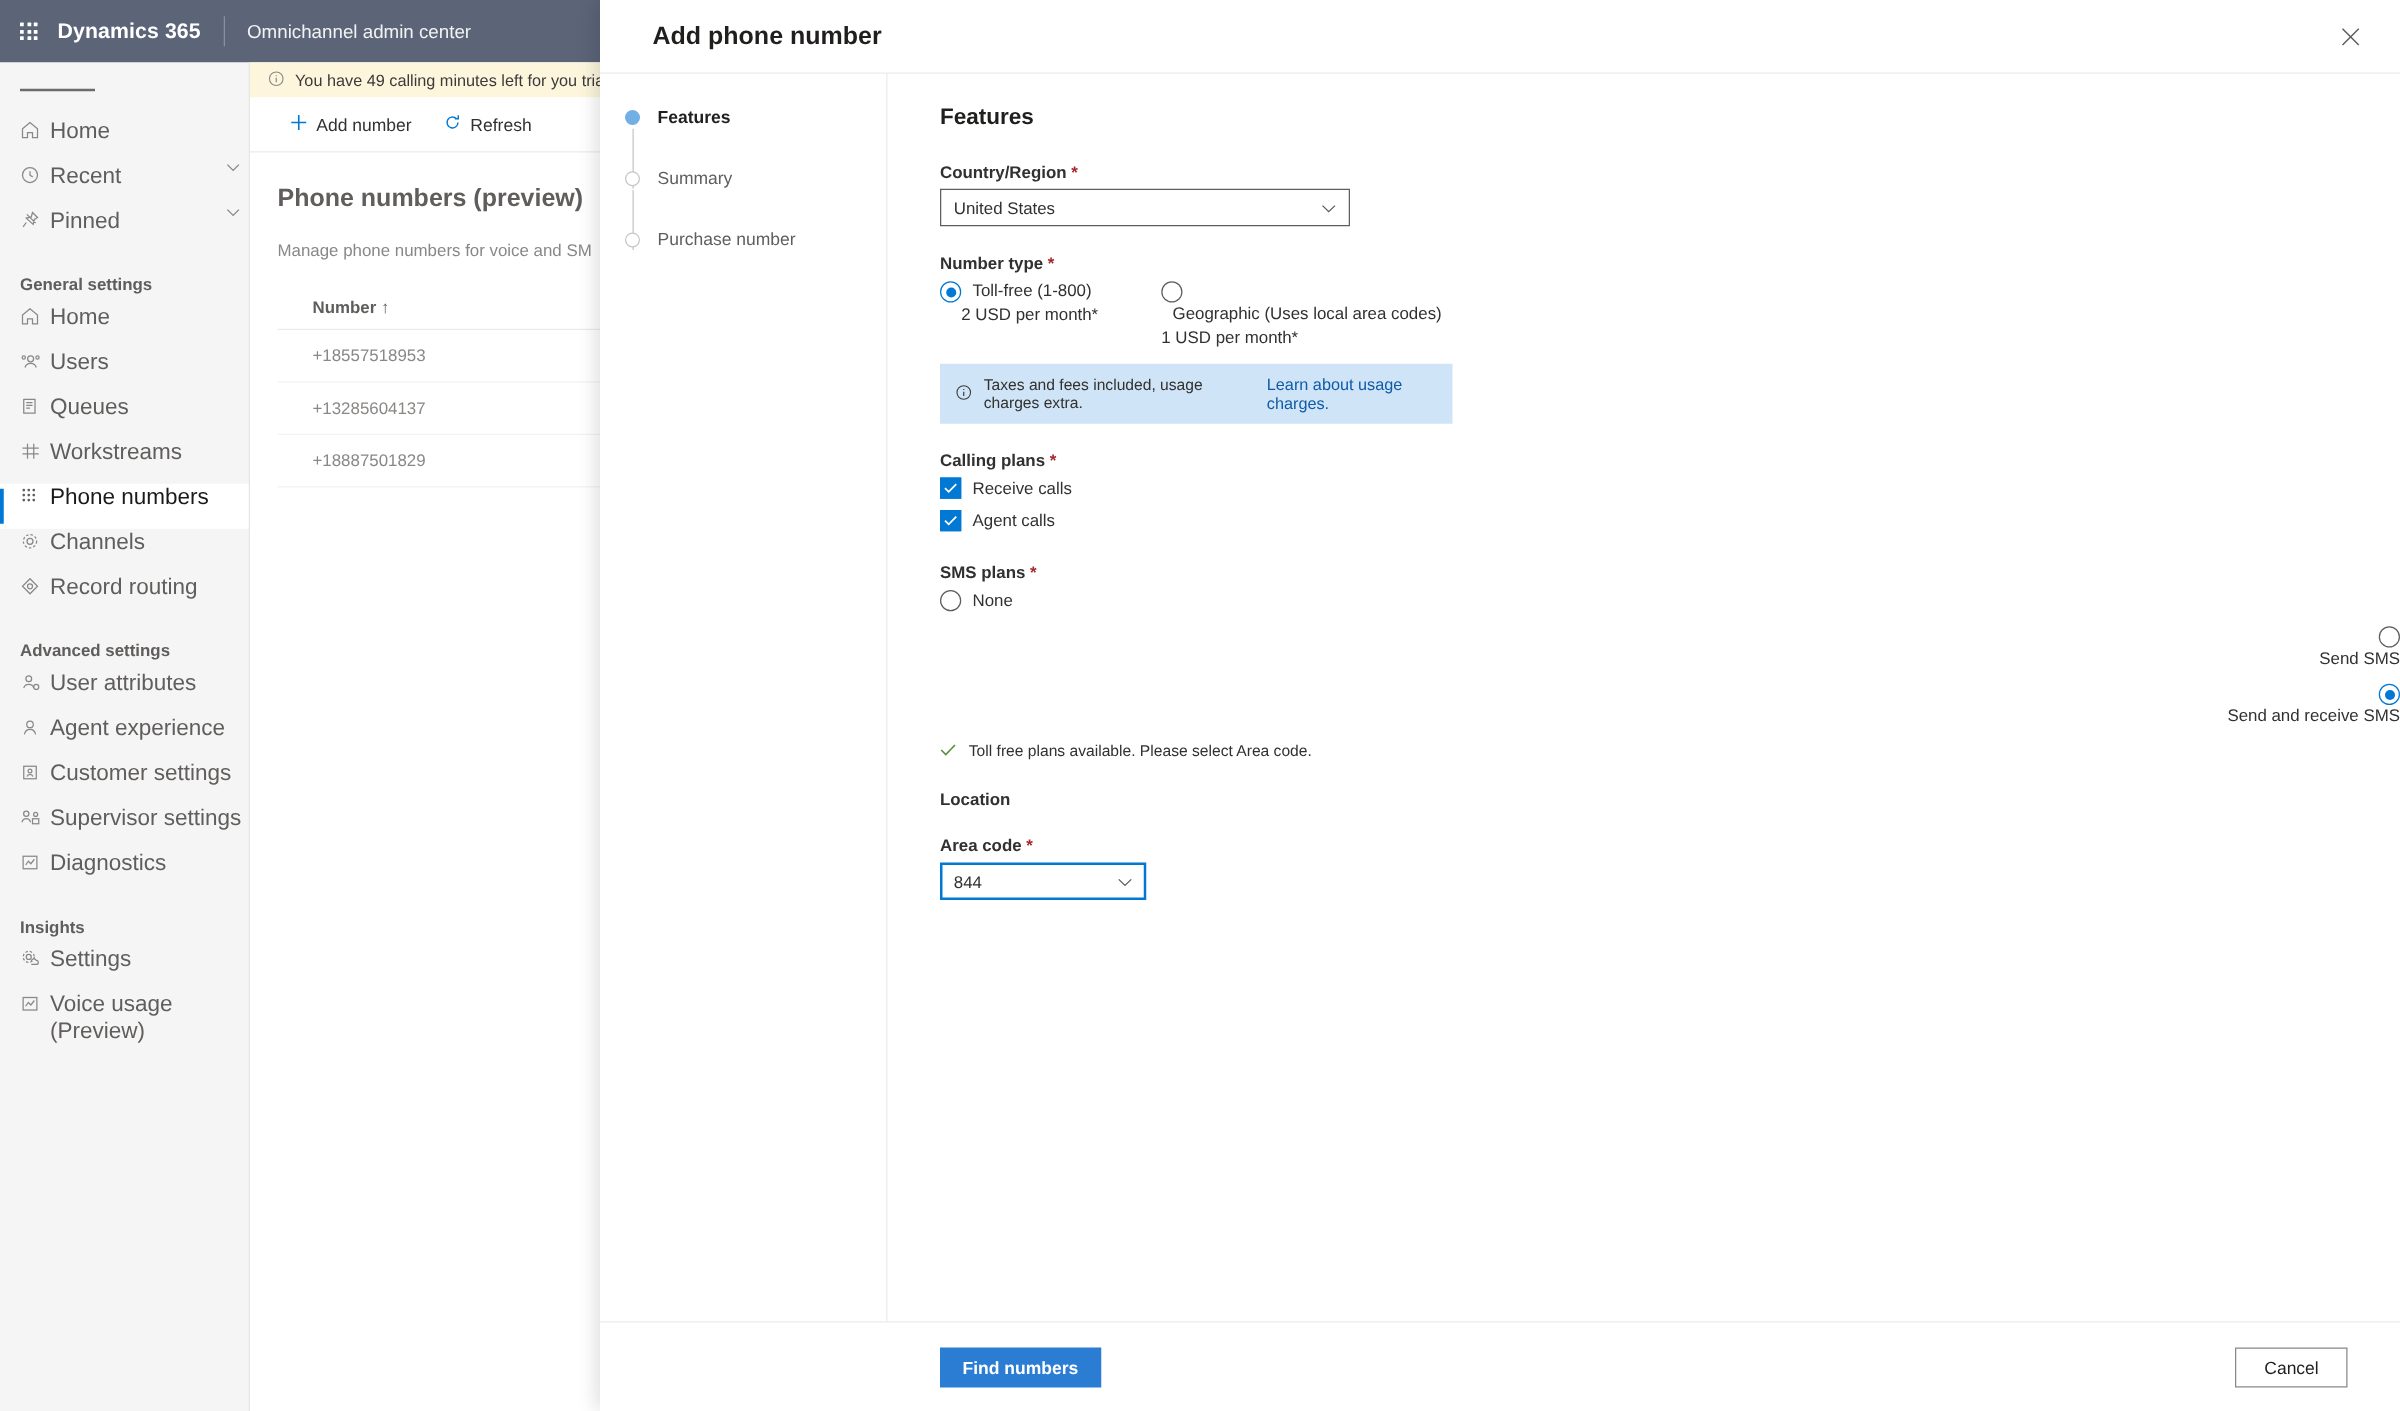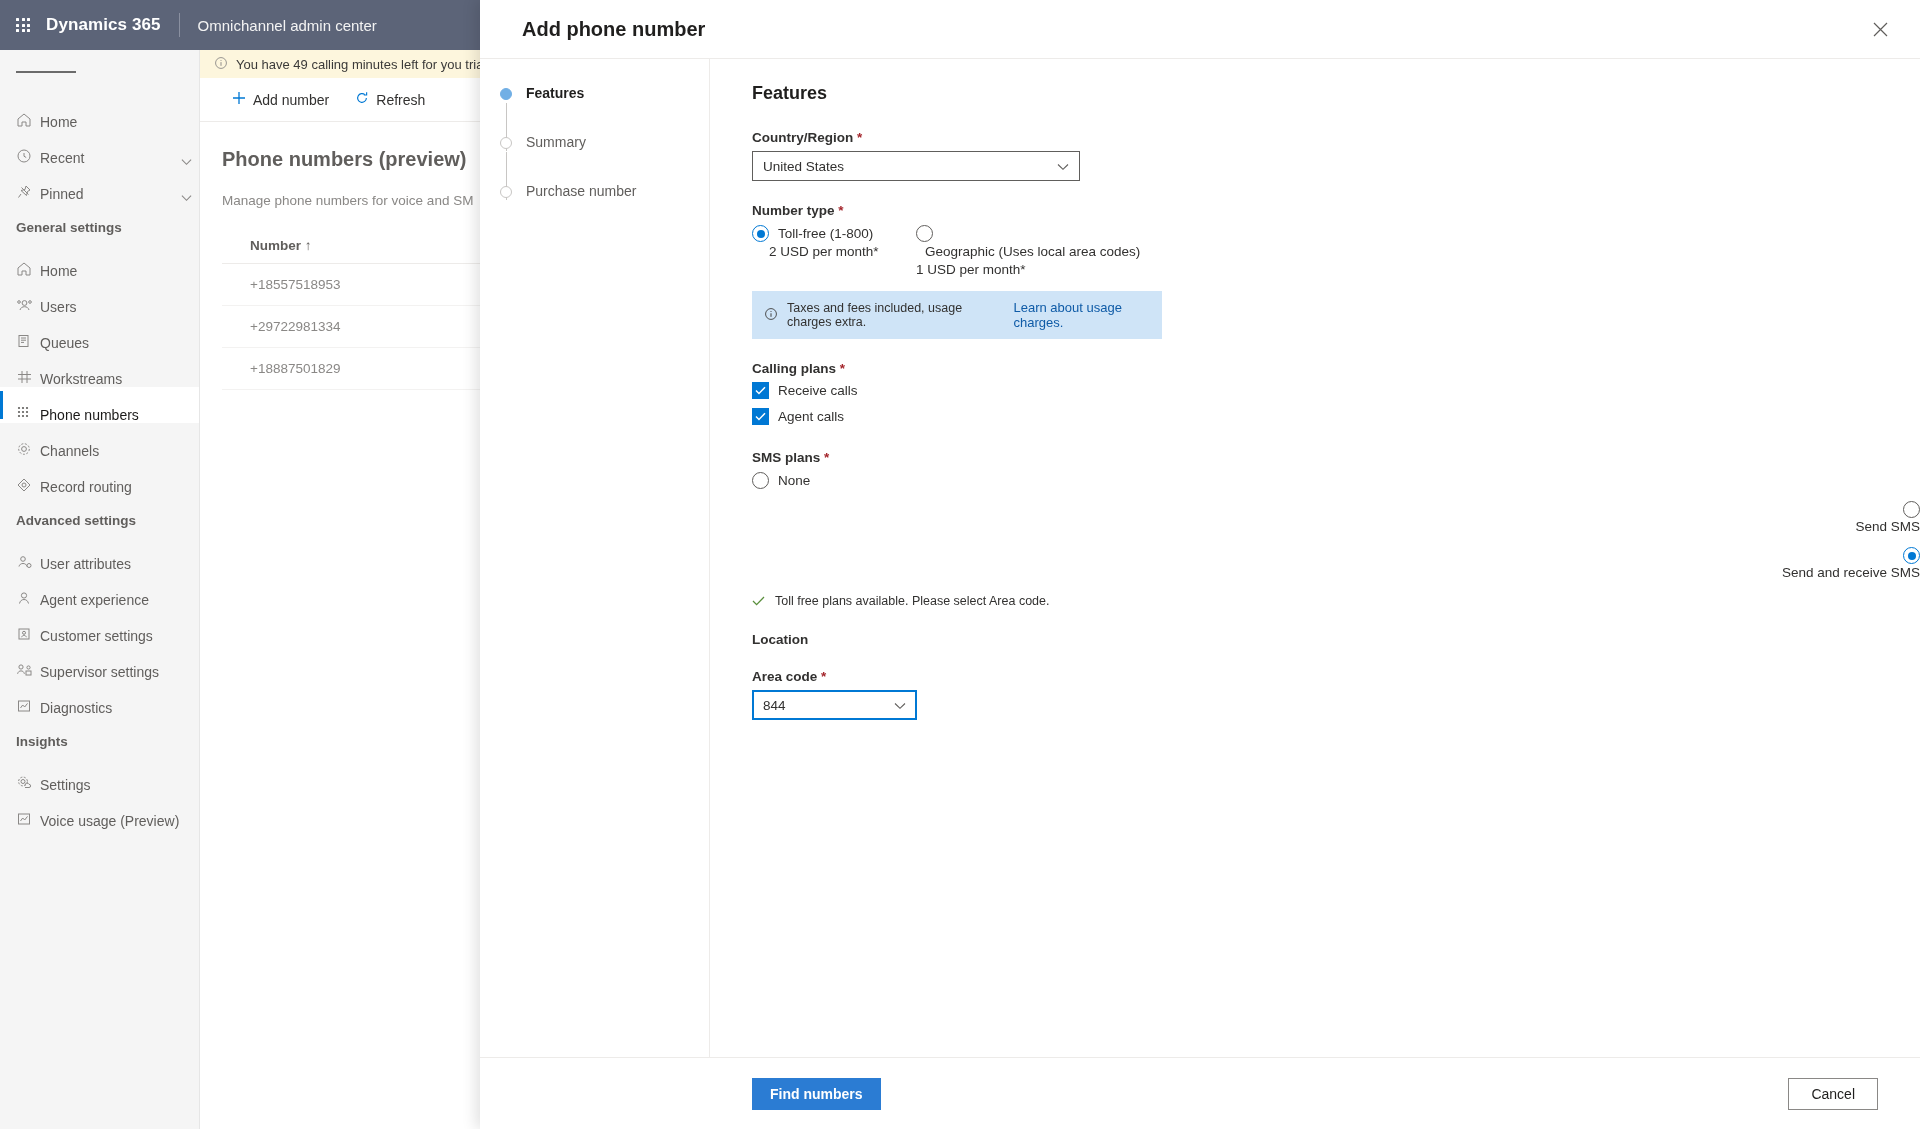--- a/index.html
+++ b/index.html
@@ -23,22 +23,22 @@
   .brand-sep { width: 1px; height: 24px; background: #8a90a0; }
   .app-name { font-size: 15px; padding-left: 18px; font-weight: normal; color: #f3f3f3; }
 
   .leftnav {
     position: absolute; top: 50px; left: 0; width: 200px; height: 1079px;
     background: #f5f5f5; border-right: 1px solid #e6e6e6; overflow: hidden;
   }
   .hamburger { height: 44px; display: flex; align-items: center; padding-left: 16px; }
   .hamburger div { width: 20px; height: 1.6px; background: #6b6b6b; margin: 2.6px 0; }
   .nav-item {
-    height: 36px; display: flex; align-items: flex-end; padding-left: 16px;
-    font-size: 14px; color: #605e5c; position: relative; cursor: pointer;
+    height: 36px; display: flex; align-items: flex-start; padding-left: 16px;
+    font-size: 18px; color: #605e5c; position: relative; cursor: pointer;
   }
   .nav-item .ni-ico { width: 24px; height: 20px; display:flex; align-items:center; justify-content:flex-start; flex: 0 0 24px; }
   .nav-item .ni-label { flex: 1; }
   .nav-item .ni-chev { width: 26px; display:flex; align-items:center; justify-content:center; }
   .nav-item.selected { background: #ffffff; color: #1b1a19; }
   .nav-item.selected::before {
     content: ""; position: absolute; left: 0; top: 4px; bottom: 4px; width: 3px; background: #0078d4;
   }
   .nav-group {
     font-size: 13.5px; font-weight: bold; color: #605e5c;
@@ -119,21 +119,21 @@
     width: 328px; height: 30px; border: 1px solid #605e5c; background: #fff;
     display: flex; align-items: center; padding: 0 10px; font-size: 13.5px;
     color: #323130; justify-content: space-between; cursor: pointer;
   }
   .sel-wrap.focused { border: 2px solid #0078d4; width: 165px; padding: 0 9px; }
   .chev-sm { color: #605e5c; }
 
   .gap-20 { height: 22px; }
   .gap-14 { height: 16px; }
 
-  .radio-row { display: flex; gap: 4px; }
+  .radio-row { display: flex; gap: 17px; }
   .radio-opt { display: flex; align-items: flex-start; cursor: pointer; }
   .radio-opt + .radio-opt { margin-left: 0; flex-direction: column; }
   .radio {
     width: 17px; height: 17px; border-radius: 50%; border: 1px solid #605e5c;
     flex: 0 0 17px; background: #fff; margin-top: 1px; position: relative;
   }
   .radio.checked { border: 1px solid #0078d4; }
   .radio.checked::after {
     content: ""; position: absolute; left: 3.5px; top: 3.5px; width: 8px; height: 8px;
     border-radius: 50%; background: #0078d4;
@@ -435,21 +435,21 @@
             </th>
             <th>Loca</th>
           </tr>
         </thead>
         <tbody>
           <tr>
             <td>+18557518953</td>
             <td>Unite</td>
           </tr>
           <tr>
-            <td>+29722981334</td>
+            <td>+13285604137</td>
             <td>Unite</td>
           </tr>
           <tr>
             <td>+18887501829</td>
             <td>Unite</td>
           </tr>
         </tbody>
       </table>
     </div>
   </div>

